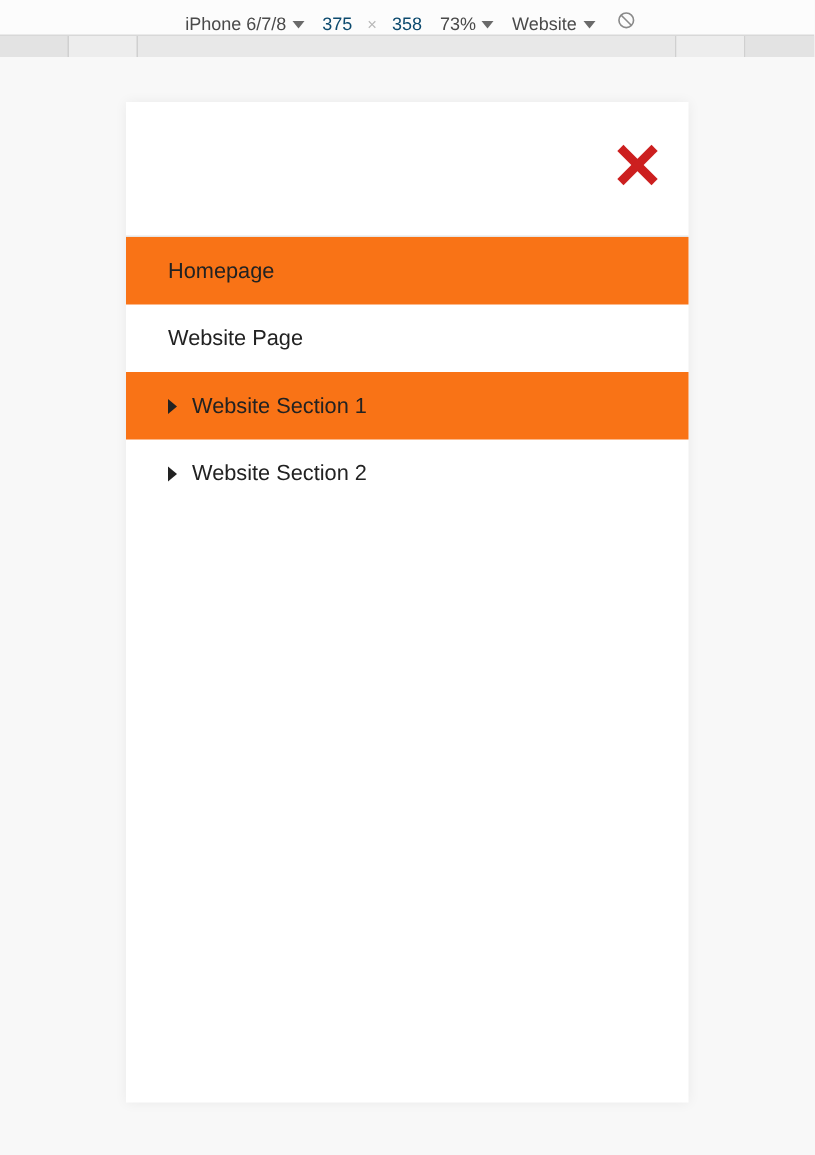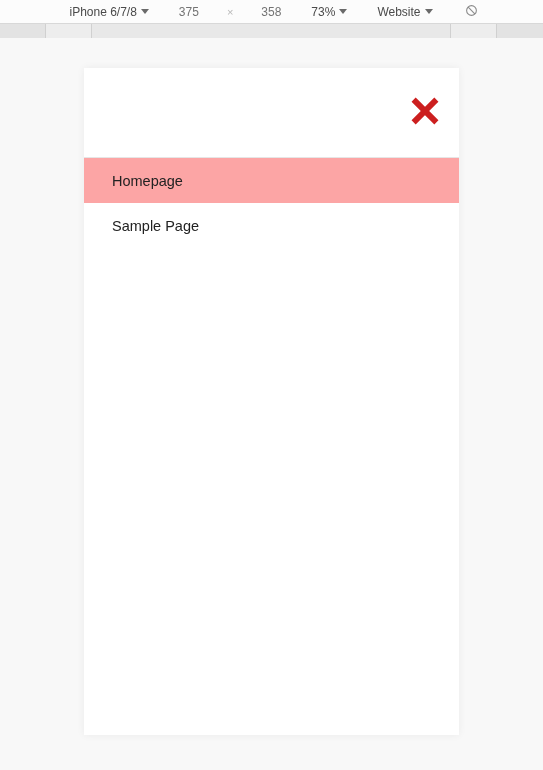--- a/index.html
+++ b/index.html
@@ -14,36 +14,36 @@
       width: 543px;
       height: 770px;
       overflow: hidden;
     }
 
     .devtools-bar {
       height: 24px;
       background: #fcfcfc;
       border-bottom: 1px solid #d8d8d8;
       display: flex;
-      align-items: center;
+      align-items: flex-end;
       justify-content: center;
       font-size: 12px;
       color: #4a4a4a;
-      gap: 22px;
+      gap: 4px;
     }
 
     .devtools-item {
       display: inline-flex;
       align-items: center;
       gap: 2px;
       padding: 0 4px;
     }
 
     .devtools-item.dim {
-      color: #737373;
+      color: #0c4a6e;
     }
 
     .devtools-times {
       color: #b8b8b8;
       font-size: 11px;
       margin: 0 2px;
     }
 
     .caret-down {
       display: inline-block;
@@ -121,21 +121,21 @@
       height: 45px;
       display: flex;
       align-items: center;
       padding: 0 28px;
       font-size: 14.5px;
       color: #222;
       cursor: pointer;
     }
 
     .menu-item.shaded {
-      background: #fca5a5;
+      background: #f97316;
     }
 
     .expand-caret {
       width: 0;
       height: 0;
       border-top: 5px solid transparent;
       border-bottom: 5px solid transparent;
       border-left: 6px solid #222;
       margin-right: 10px;
       flex-shrink: 0;
@@ -192,21 +192,29 @@
       </span>
     </div>
 
     <nav class="menu-list">
 
       <div class="menu-item shaded">
         <span class="label-text">Homepage</span>
       </div>
 
       <div class="menu-item">
-        <span class="label-text">Sample Page</span>
-      </div>
-
-
+        <span class="label-text">Website Page</span>
+      </div>
+
+      <div class="menu-item shaded">
+        <span class="expand-caret"></span>
+        <span class="label-text">Website Section 1</span>
+      </div>
+
+      <div class="menu-item">
+        <span class="expand-caret"></span>
+        <span class="label-text">Website Section 2</span>
+      </div>
 
     </nav>
 
   </div>
 </div>
 
 </body></html>

